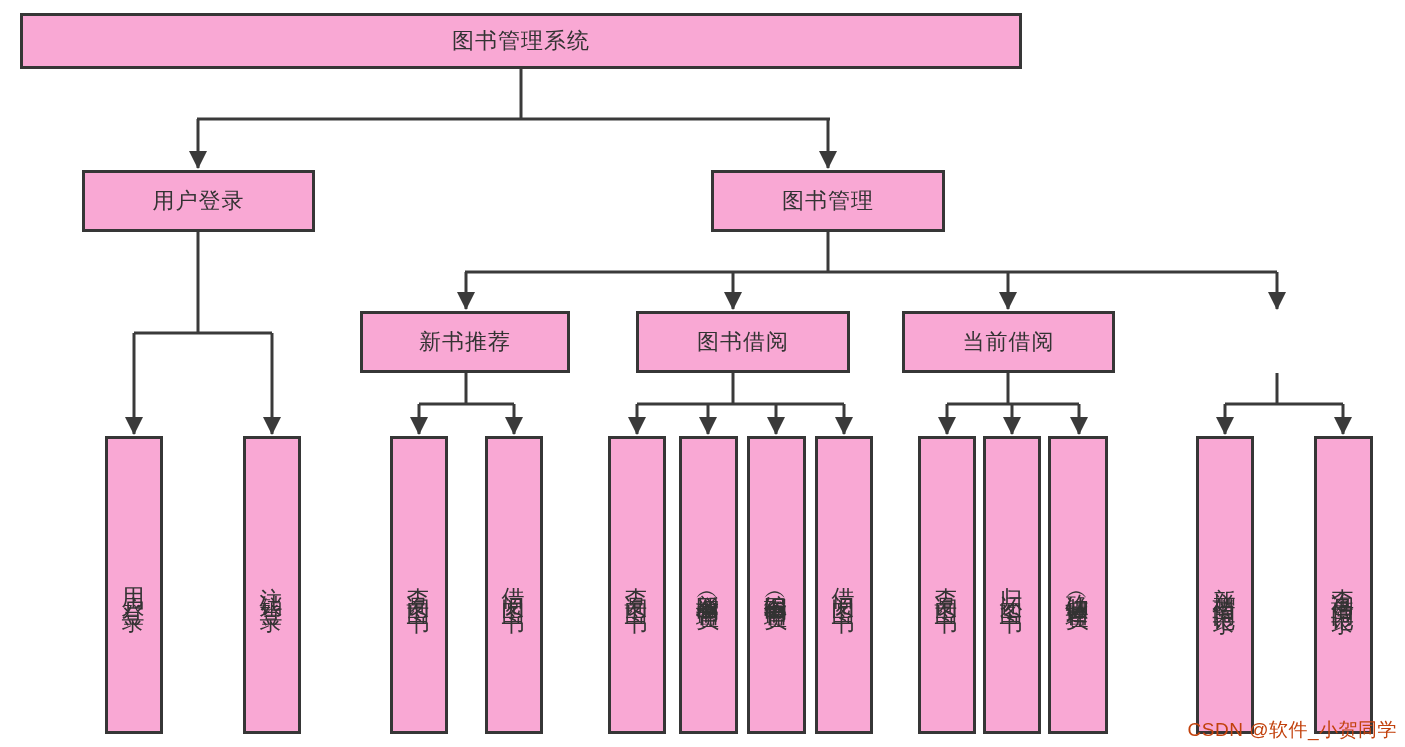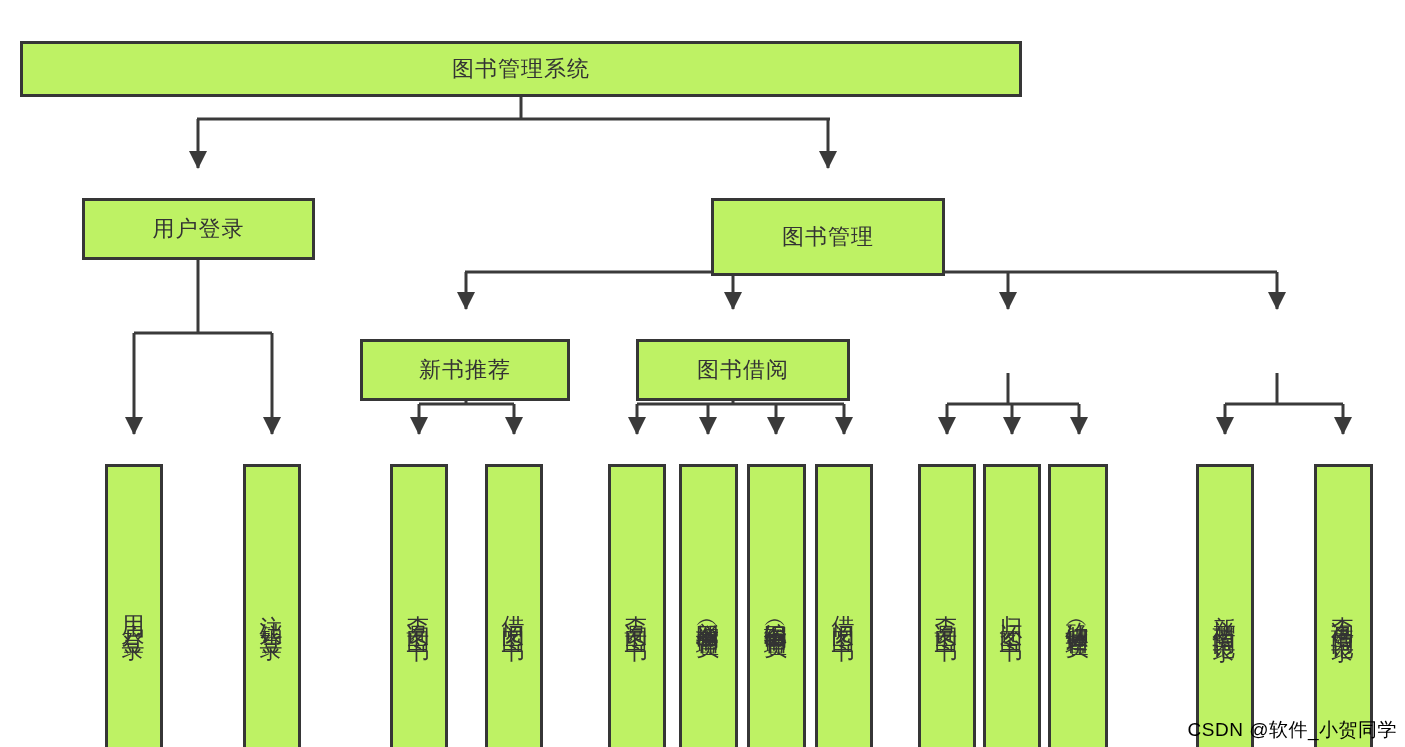--- a/index.html
+++ b/index.html
@@ -8,44 +8,43 @@
     width:1405px;height:747px;
     background:#ffffff;
     font-family:"Liberation Sans","DejaVu Sans",sans-serif;
     overflow:hidden;
   }
   .wires{position:absolute;left:0;top:0;width:1405px;height:747px;}
   .wires line{stroke:#3a3a3a;stroke-width:3;}
   .node{
     position:absolute;
     box-sizing:border-box;
-    background:#bef264;
+    background:#f9a8d4;
     border:3px solid #363636;
     color:#333333;
     display:flex;
     align-items:center;
     justify-content:center;
     font-size:22px;
     letter-spacing:1px;
     text-align:center;
-    margin-top:28px;
   }
   .vnode{
     writing-mode:vertical-rl;
     font-size:23px;
     letter-spacing:8px;
     padding:6px 0;
   }
   .vnode.semi{letter-spacing:5px;}
   .vnode.dense{letter-spacing:2px;}
   .watermark{
     position:absolute;
     right:8px;
     bottom:4px;
-    color:#000000;
+    color:#c2410c;
     font-size:19px;
     letter-spacing:0.5px;
     white-space:nowrap;
   }
 </style>
 </head>
 <body>
 
 <div class="canvas">
 
@@ -93,24 +92,25 @@
 
     <line x1="1277" y1="373" x2="1277" y2="404"></line>
     <line x1="1225" y1="404" x2="1343" y2="404"></line>
     <line x1="1225" y1="404" x2="1225" y2="434" marker-end="url(#ah)"></line>
     <line x1="1343" y1="404" x2="1343" y2="434" marker-end="url(#ah)"></line>
   </svg>
 
   <div class="node" style="left:20px;top:13px;width:1002px;height:56px;">图书管理系统</div>
 
   <div class="node" style="left:82px;top:170px;width:233px;height:62px;">用户登录</div>
-  <div class="node" style="left:711px;top:170px;width:234px;height:78px;">图书管理</div>
+  <div class="node" style="left:711px;top:170px;width:234px;height:62px;">图书管理</div>
 
   <div class="node" style="left:360px;top:311px;width:210px;height:62px;">新书推荐</div>
   <div class="node" style="left:636px;top:311px;width:214px;height:62px;">图书借阅</div>
+  <div class="node" style="left:902px;top:311px;width:213px;height:62px;">当前借阅</div>
 
   <div class="node vnode" style="left:105px;top:436px;width:58px;height:298px;">用户登录</div>
   <div class="node vnode" style="left:243px;top:436px;width:58px;height:298px;">注销登录</div>
 
   <div class="node vnode" style="left:390px;top:436px;width:58px;height:298px;">查询图书</div>
   <div class="node vnode" style="left:485px;top:436px;width:58px;height:298px;">借阅图书</div>
 
   <div class="node vnode" style="left:608px;top:436px;width:58px;height:298px;">查询图书</div>
   <div class="node vnode dense" style="left:679px;top:436px;width:59px;height:298px;">新增图书（管理员）</div>
   <div class="node vnode dense" style="left:747px;top:436px;width:59px;height:298px;">编辑图书（管理员）</div>

